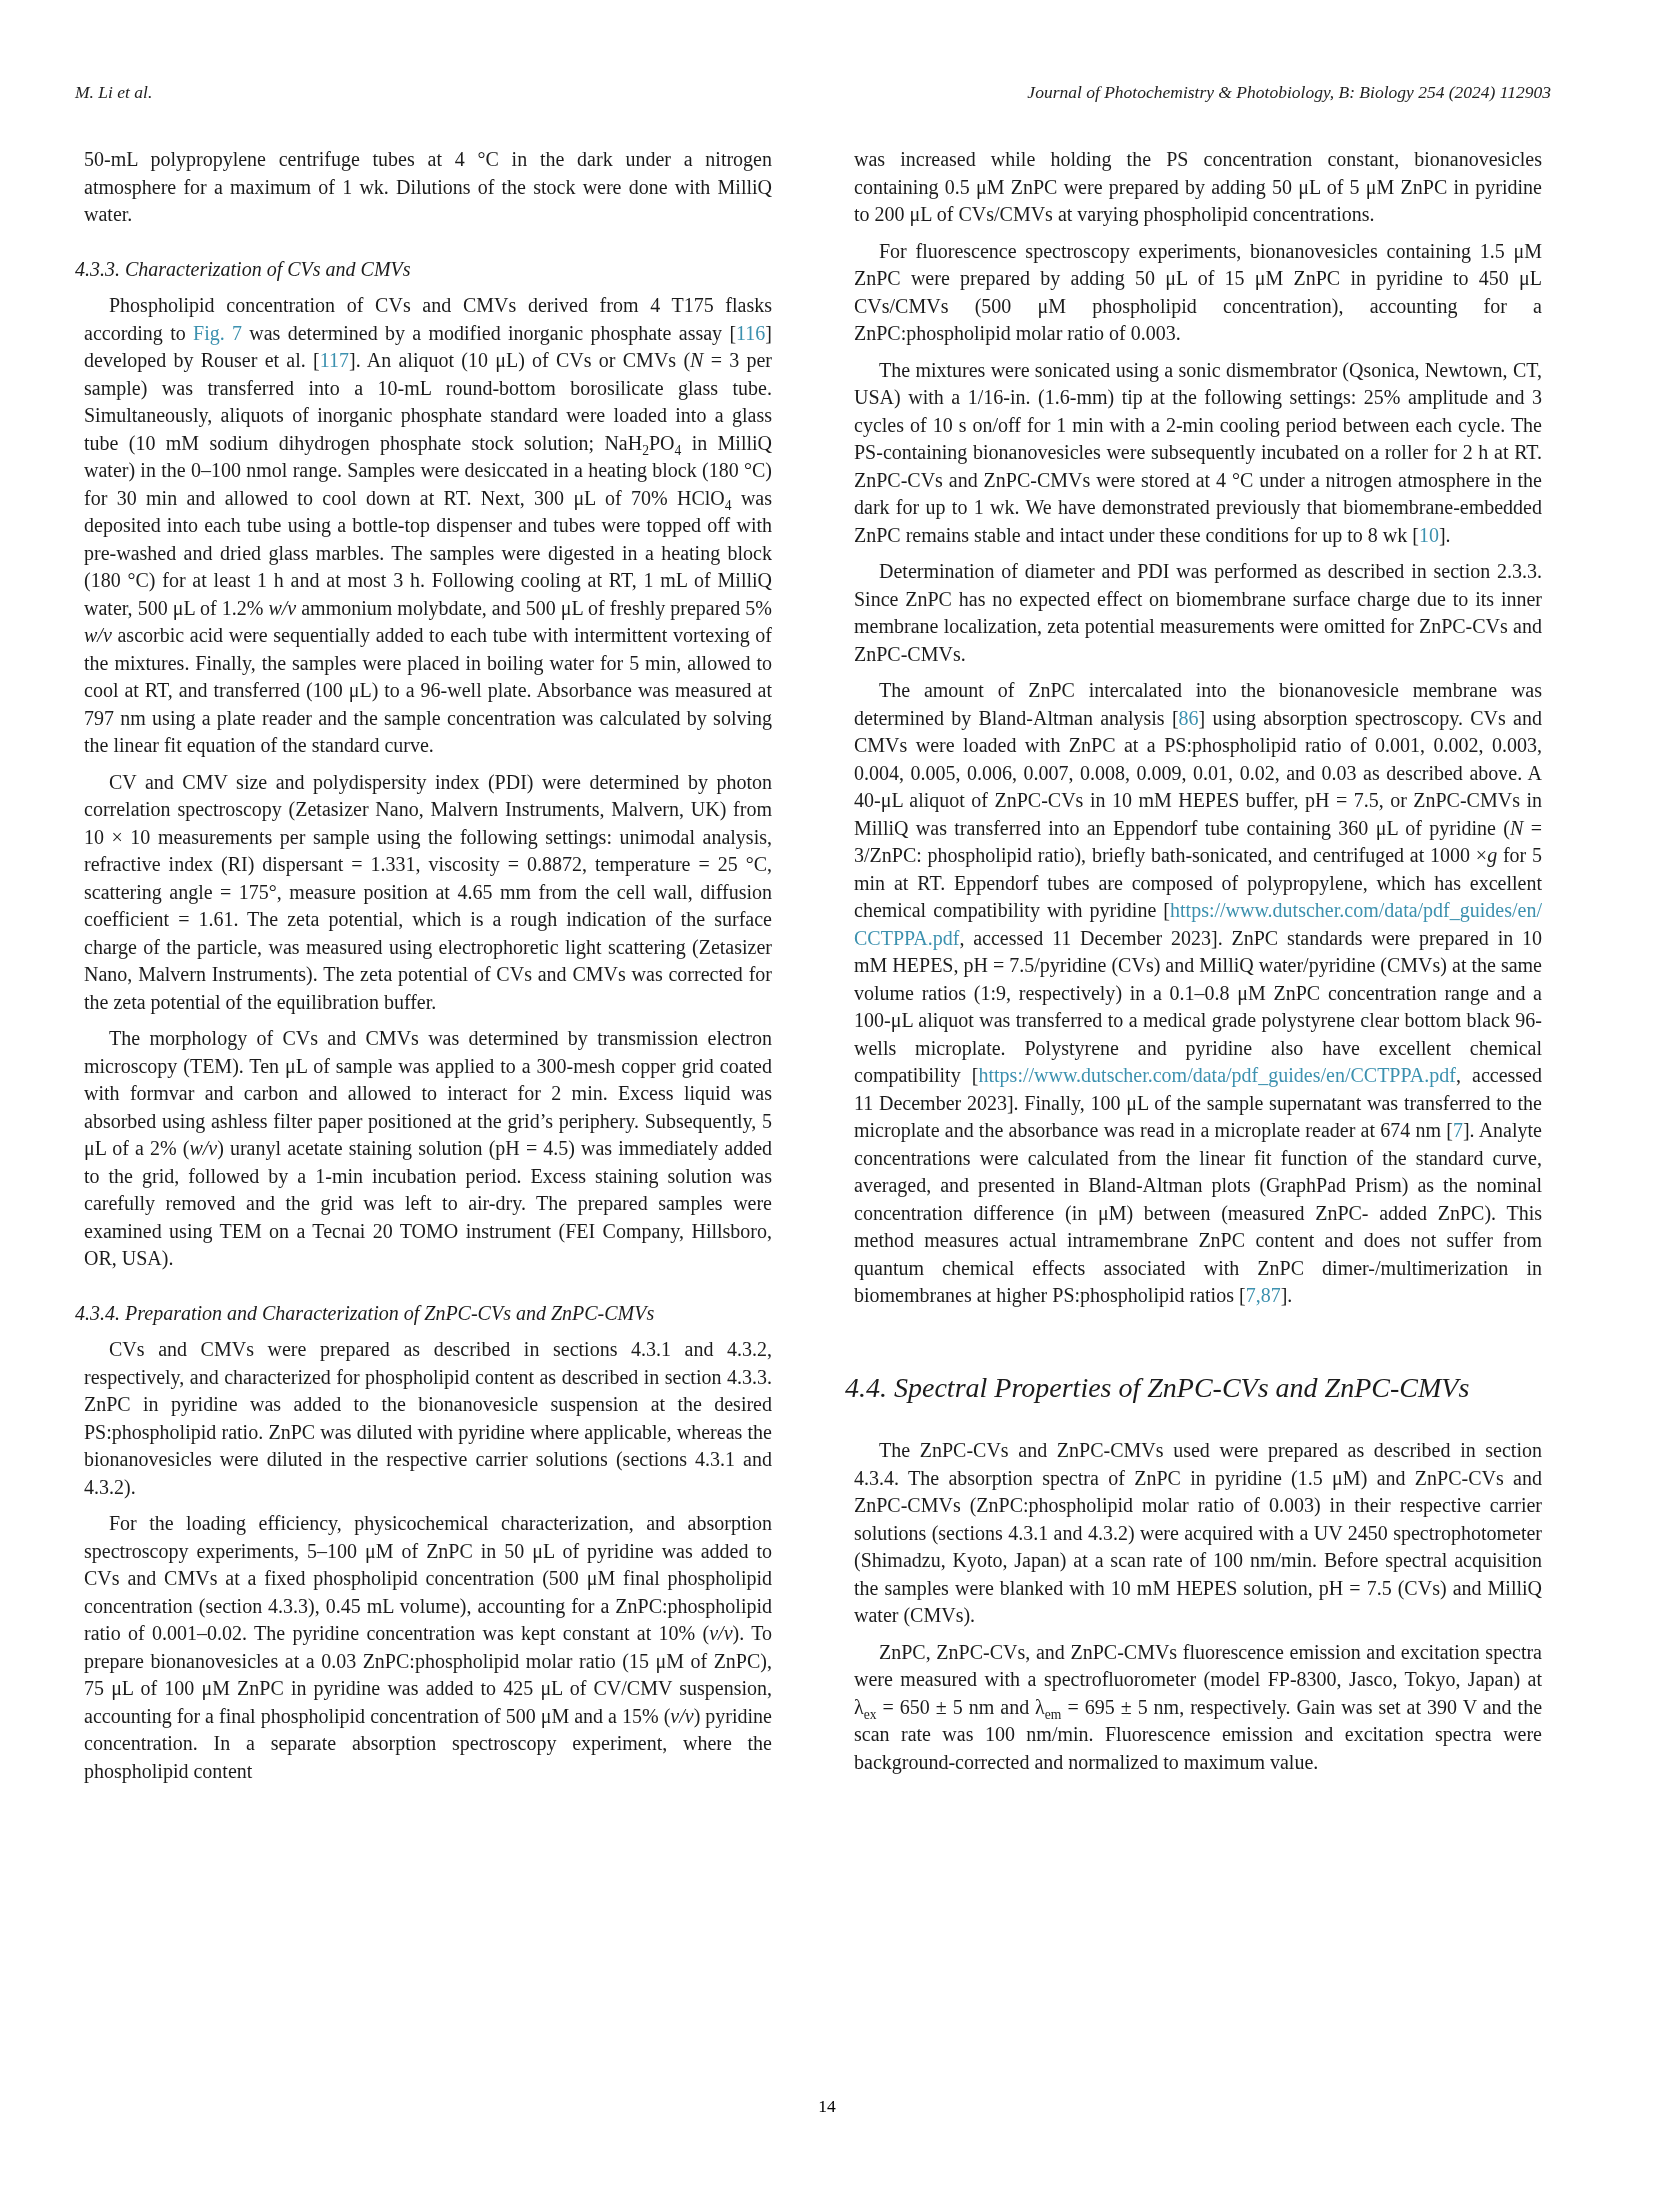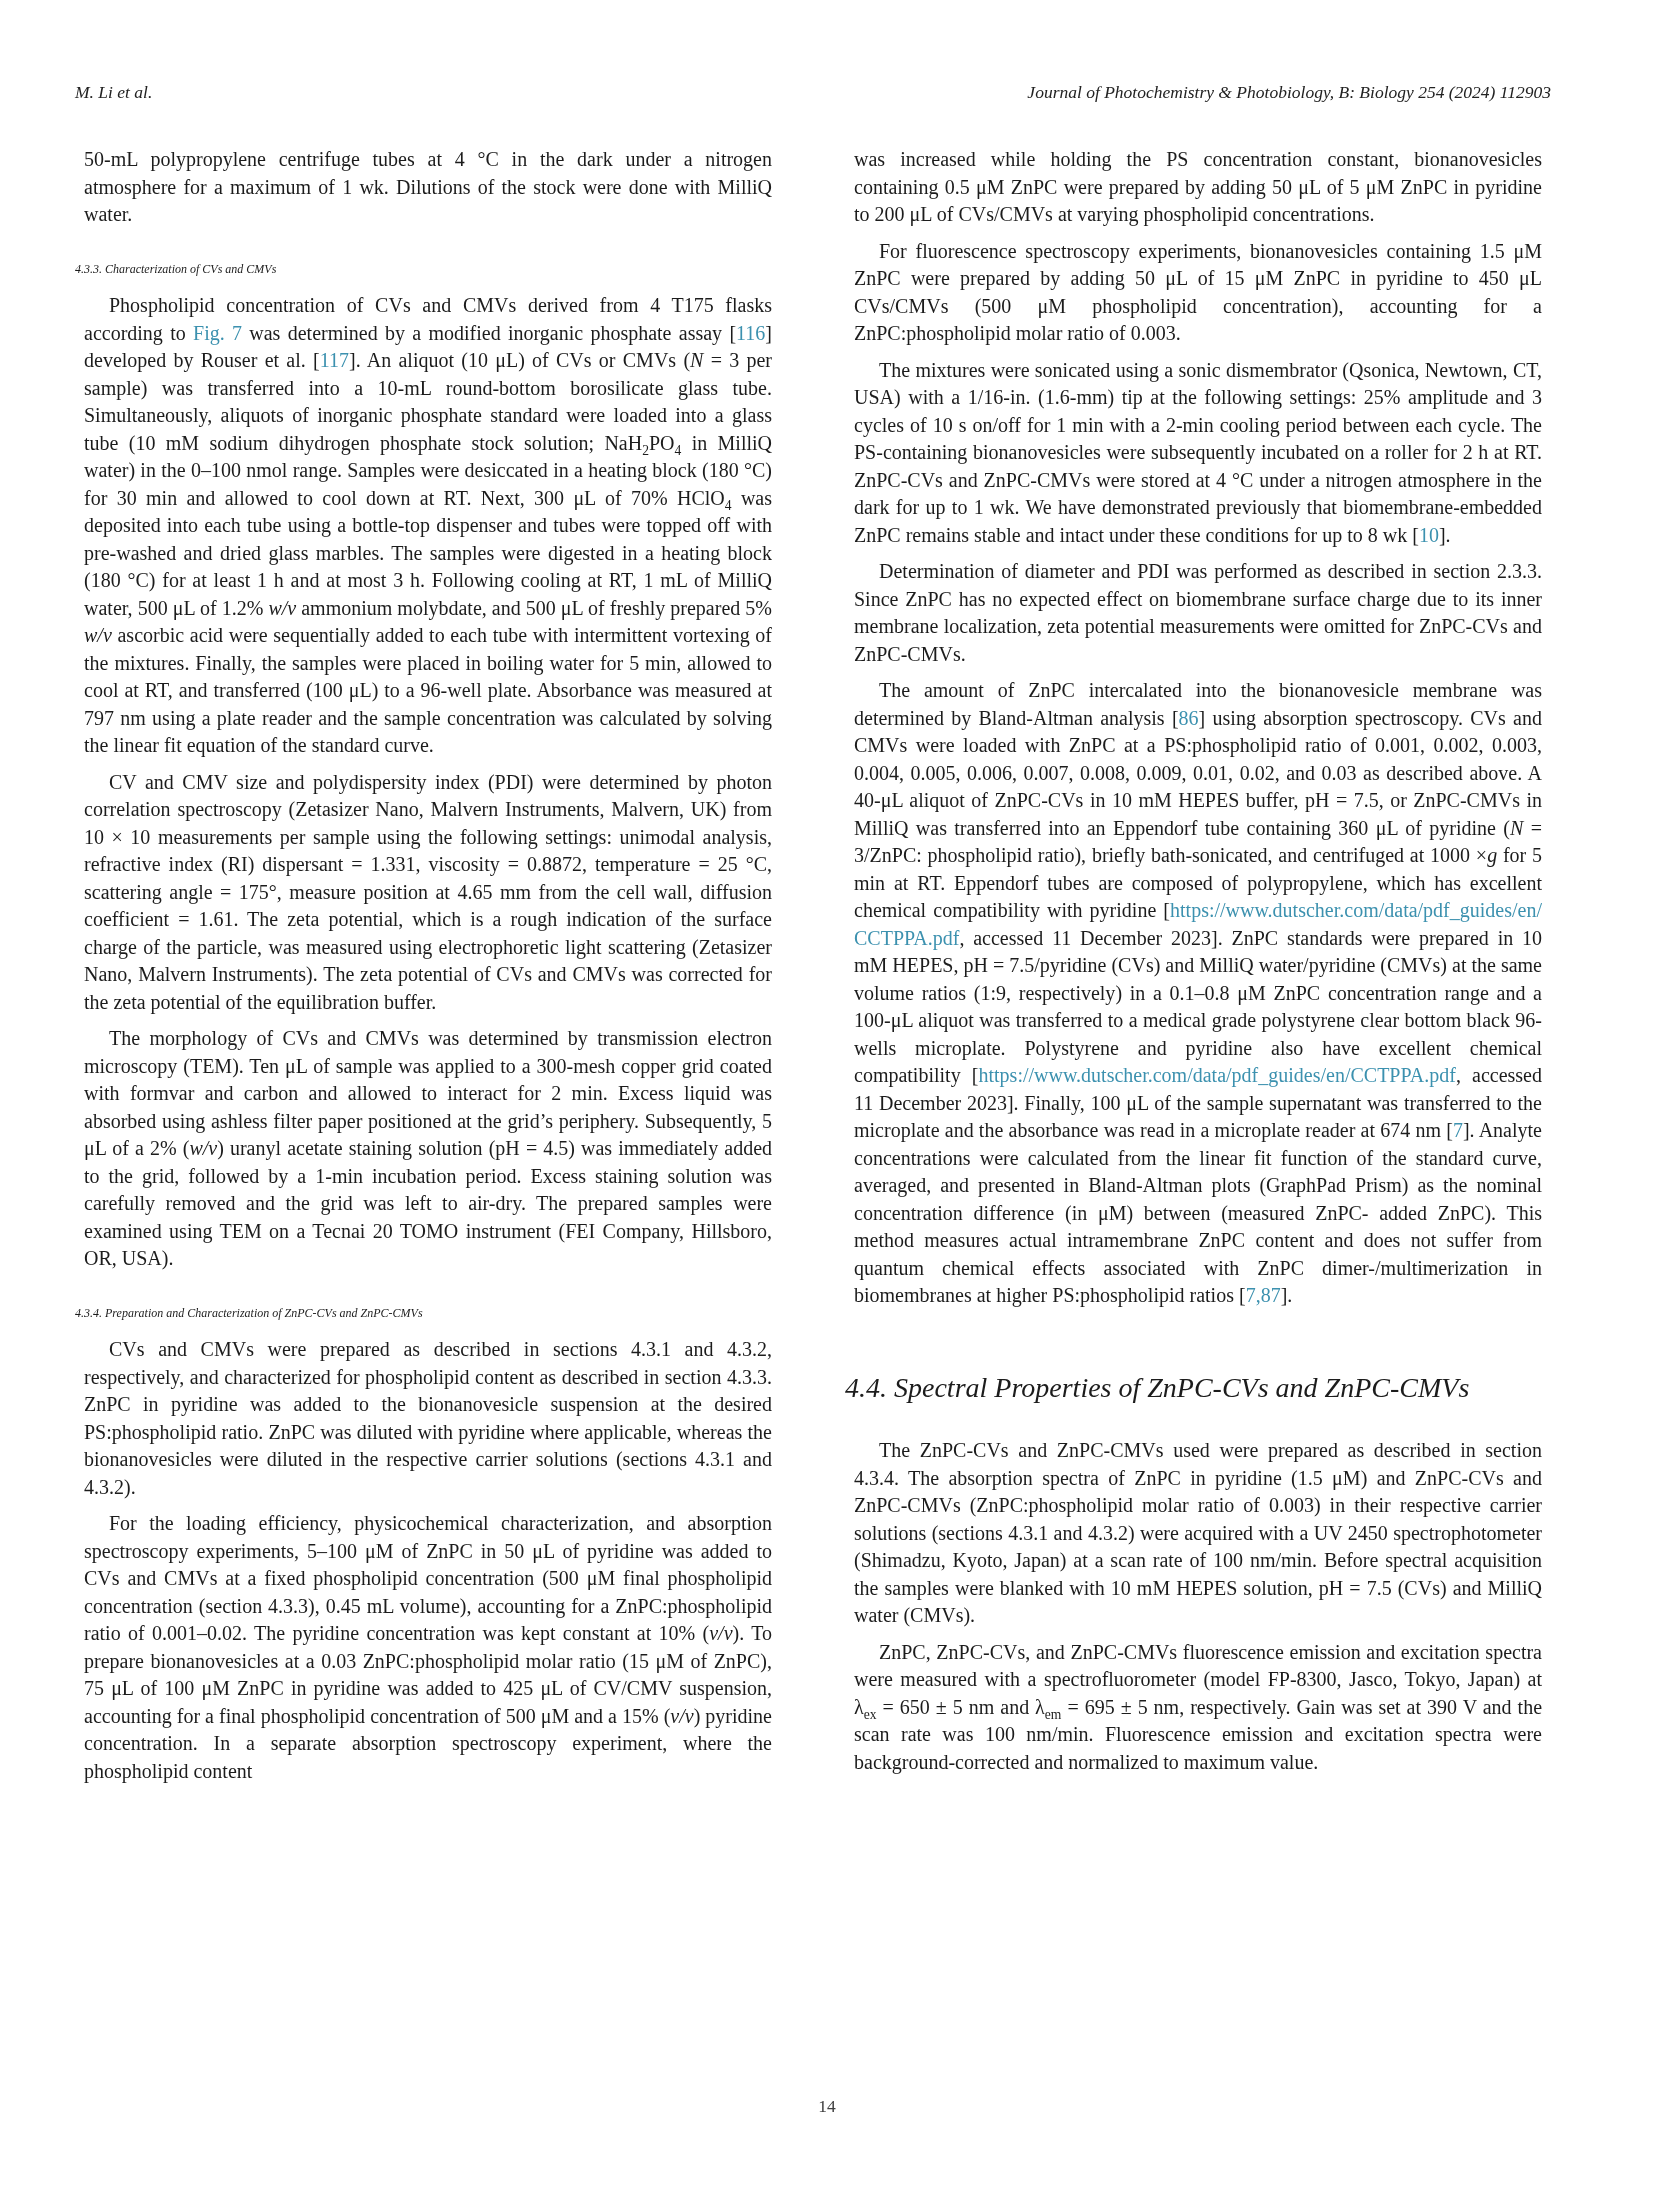--- a/index.html
+++ b/index.html
@@ -14,32 +14,32 @@
     font-style:italic;font-size:17.5px;color:#222222;
   }
   .columns{display:flex;gap:64px;margin-top:34px;}
   .col{width:720px;}
   p.body-p{
     margin:9px;font-size:20px;line-height:27.5px;text-align:justify;
     hyphens:auto;-webkit-hyphens:auto;
   }
   p.body-p.indent{text-indent:25px;}
   h3.head3{
-    margin:27px 0 0 0;font-size:12px;line-height:27.5px;
+    margin:27px 0 0 0;font-size:20px;line-height:27.5px;
     font-style:italic;font-weight:normal;text-align:left;
   }
   h3.head2{
     margin:64px 0 36px 0;font-size:28px;line-height:27.5px;
     font-style:italic;font-weight:normal;text-align:left;
   }
   sub{font-size:0.68em;line-height:0;}
   .lnk{word-break:break-all;cursor:pointer;}
   .pg-footer{
     position:absolute;left:0;right:0;top:2096px;
-    text-align:center;font-size:17.5px;color:#404040;
+    text-align:center;font-size:17.5px;color:#000000;
   }
 </style>
 </head>
 <body>
 
 <div class="page">
   <div class="pg-header">
     <span>M. Li et al.</span>
     <span>Journal of Photochemistry &amp; Photobiology, B: Biology 254 (2024) 112903</span>
   </div>

